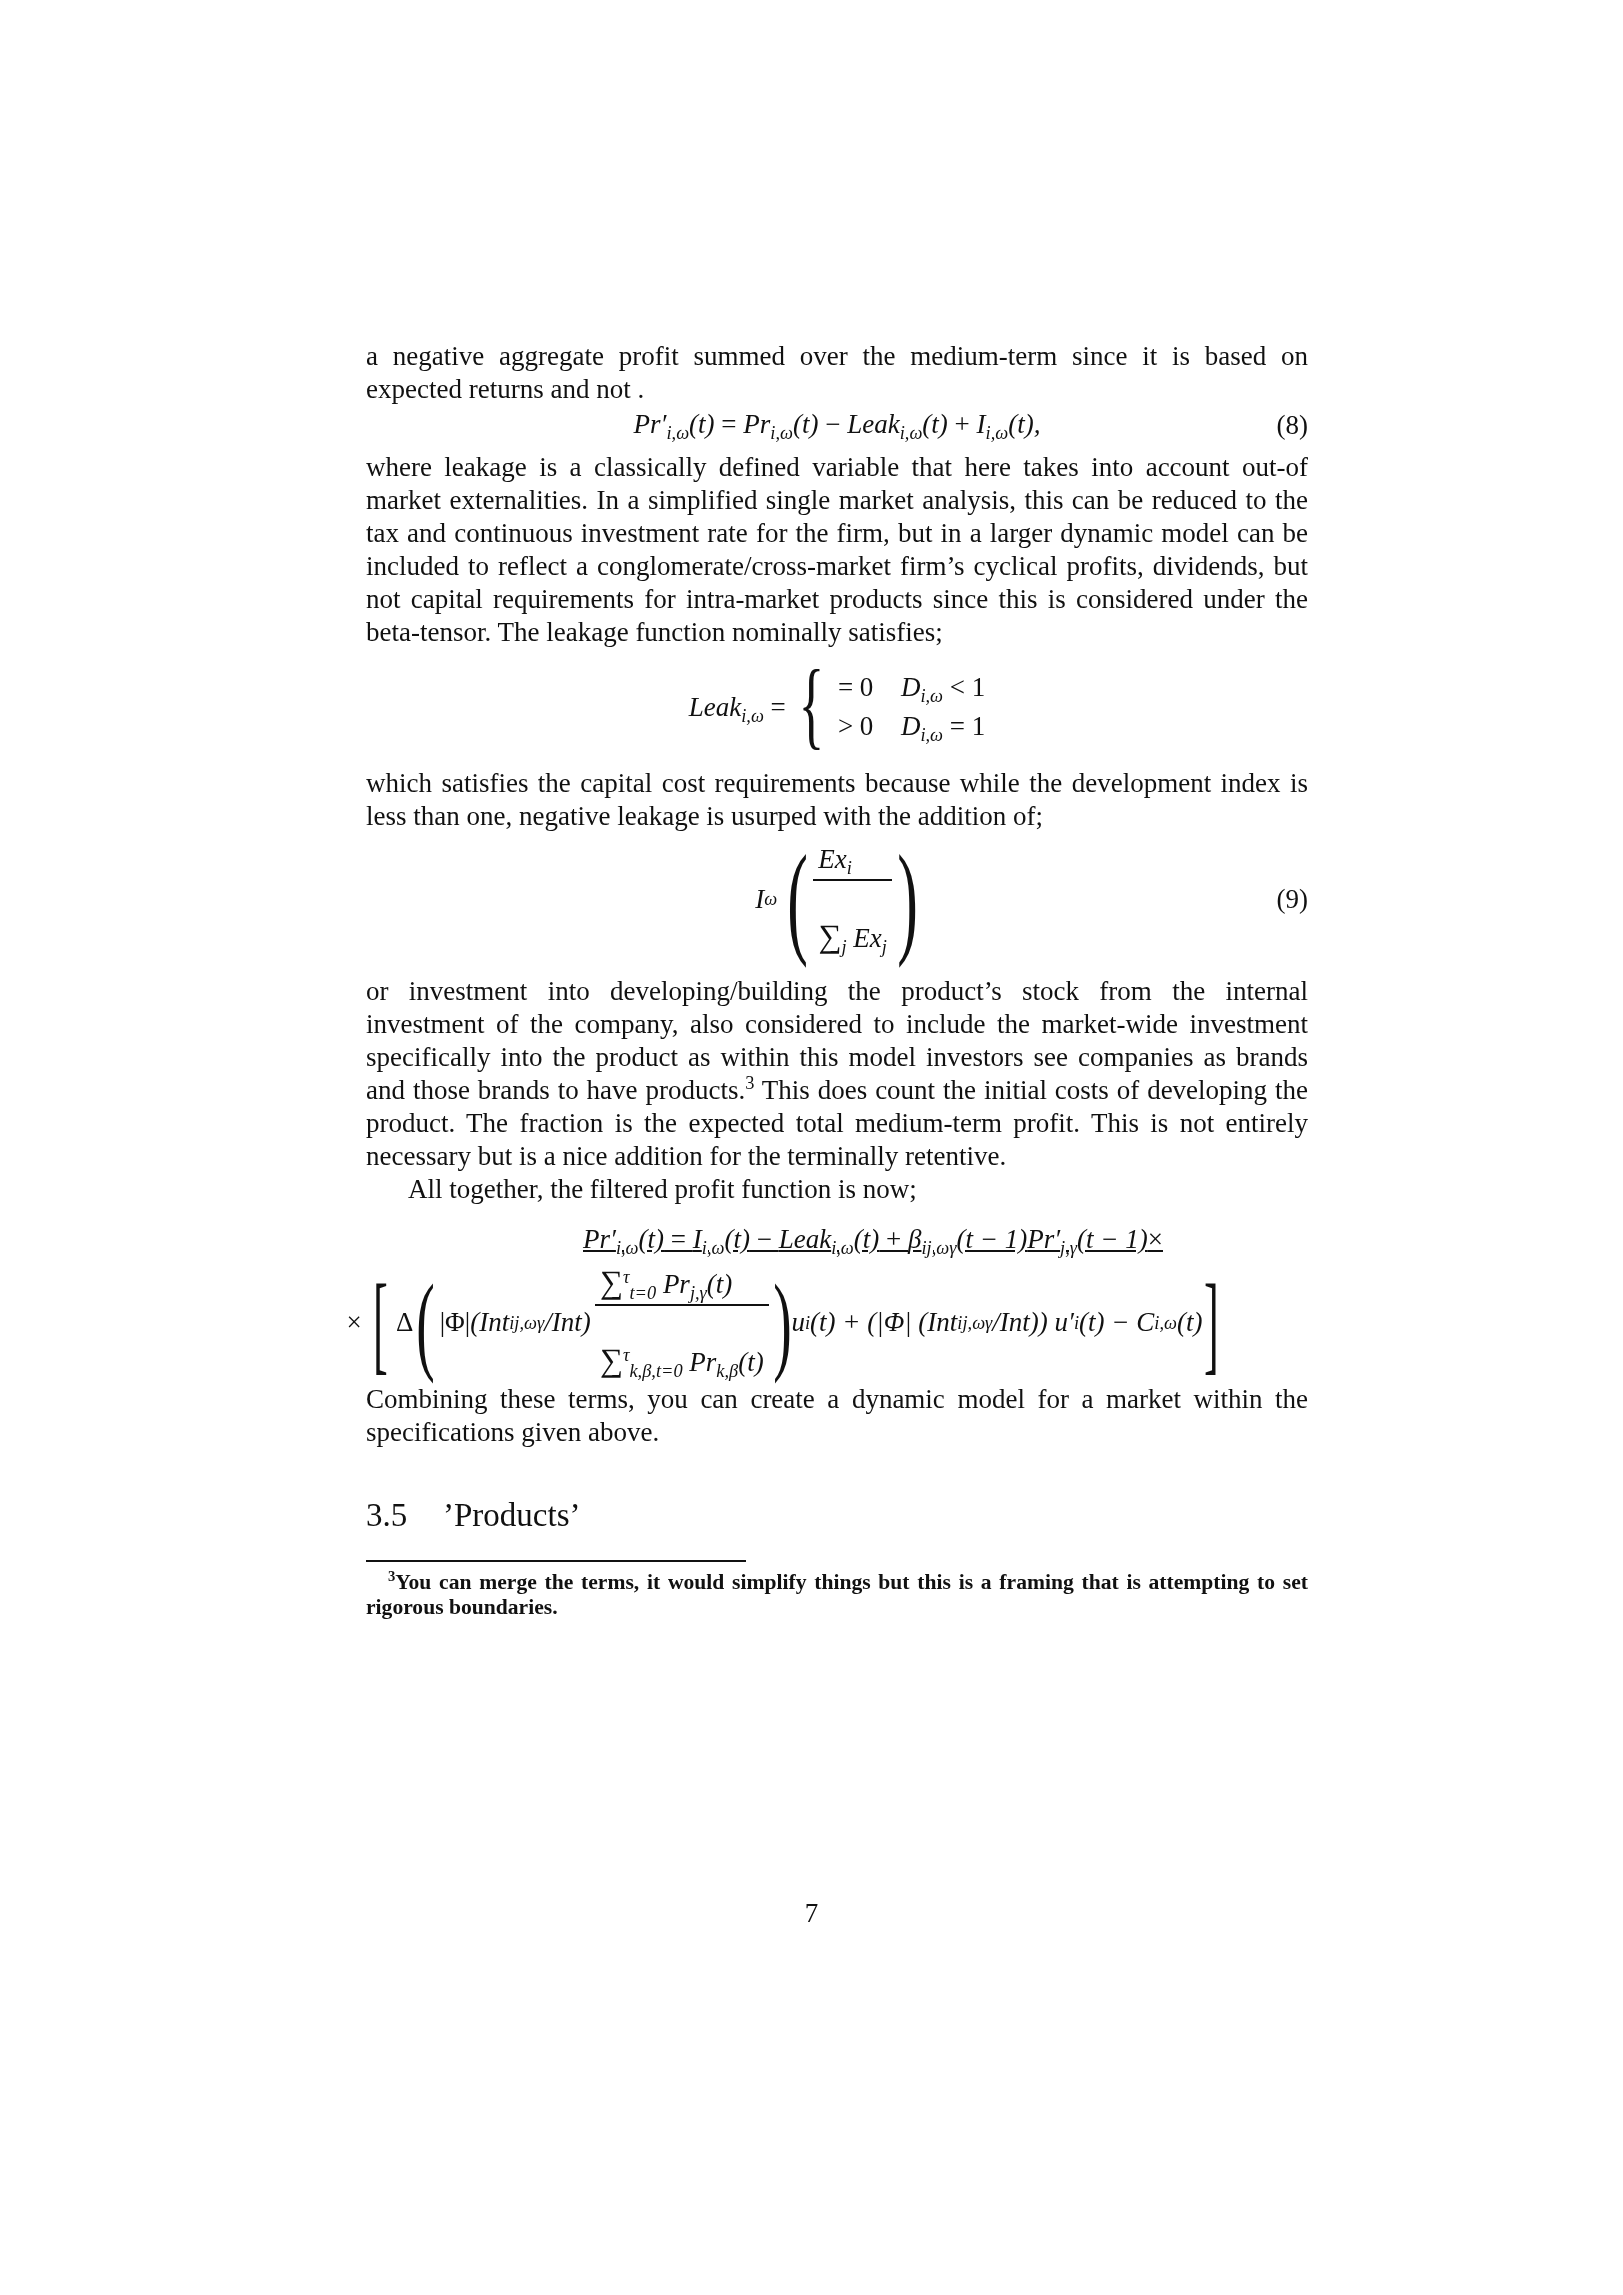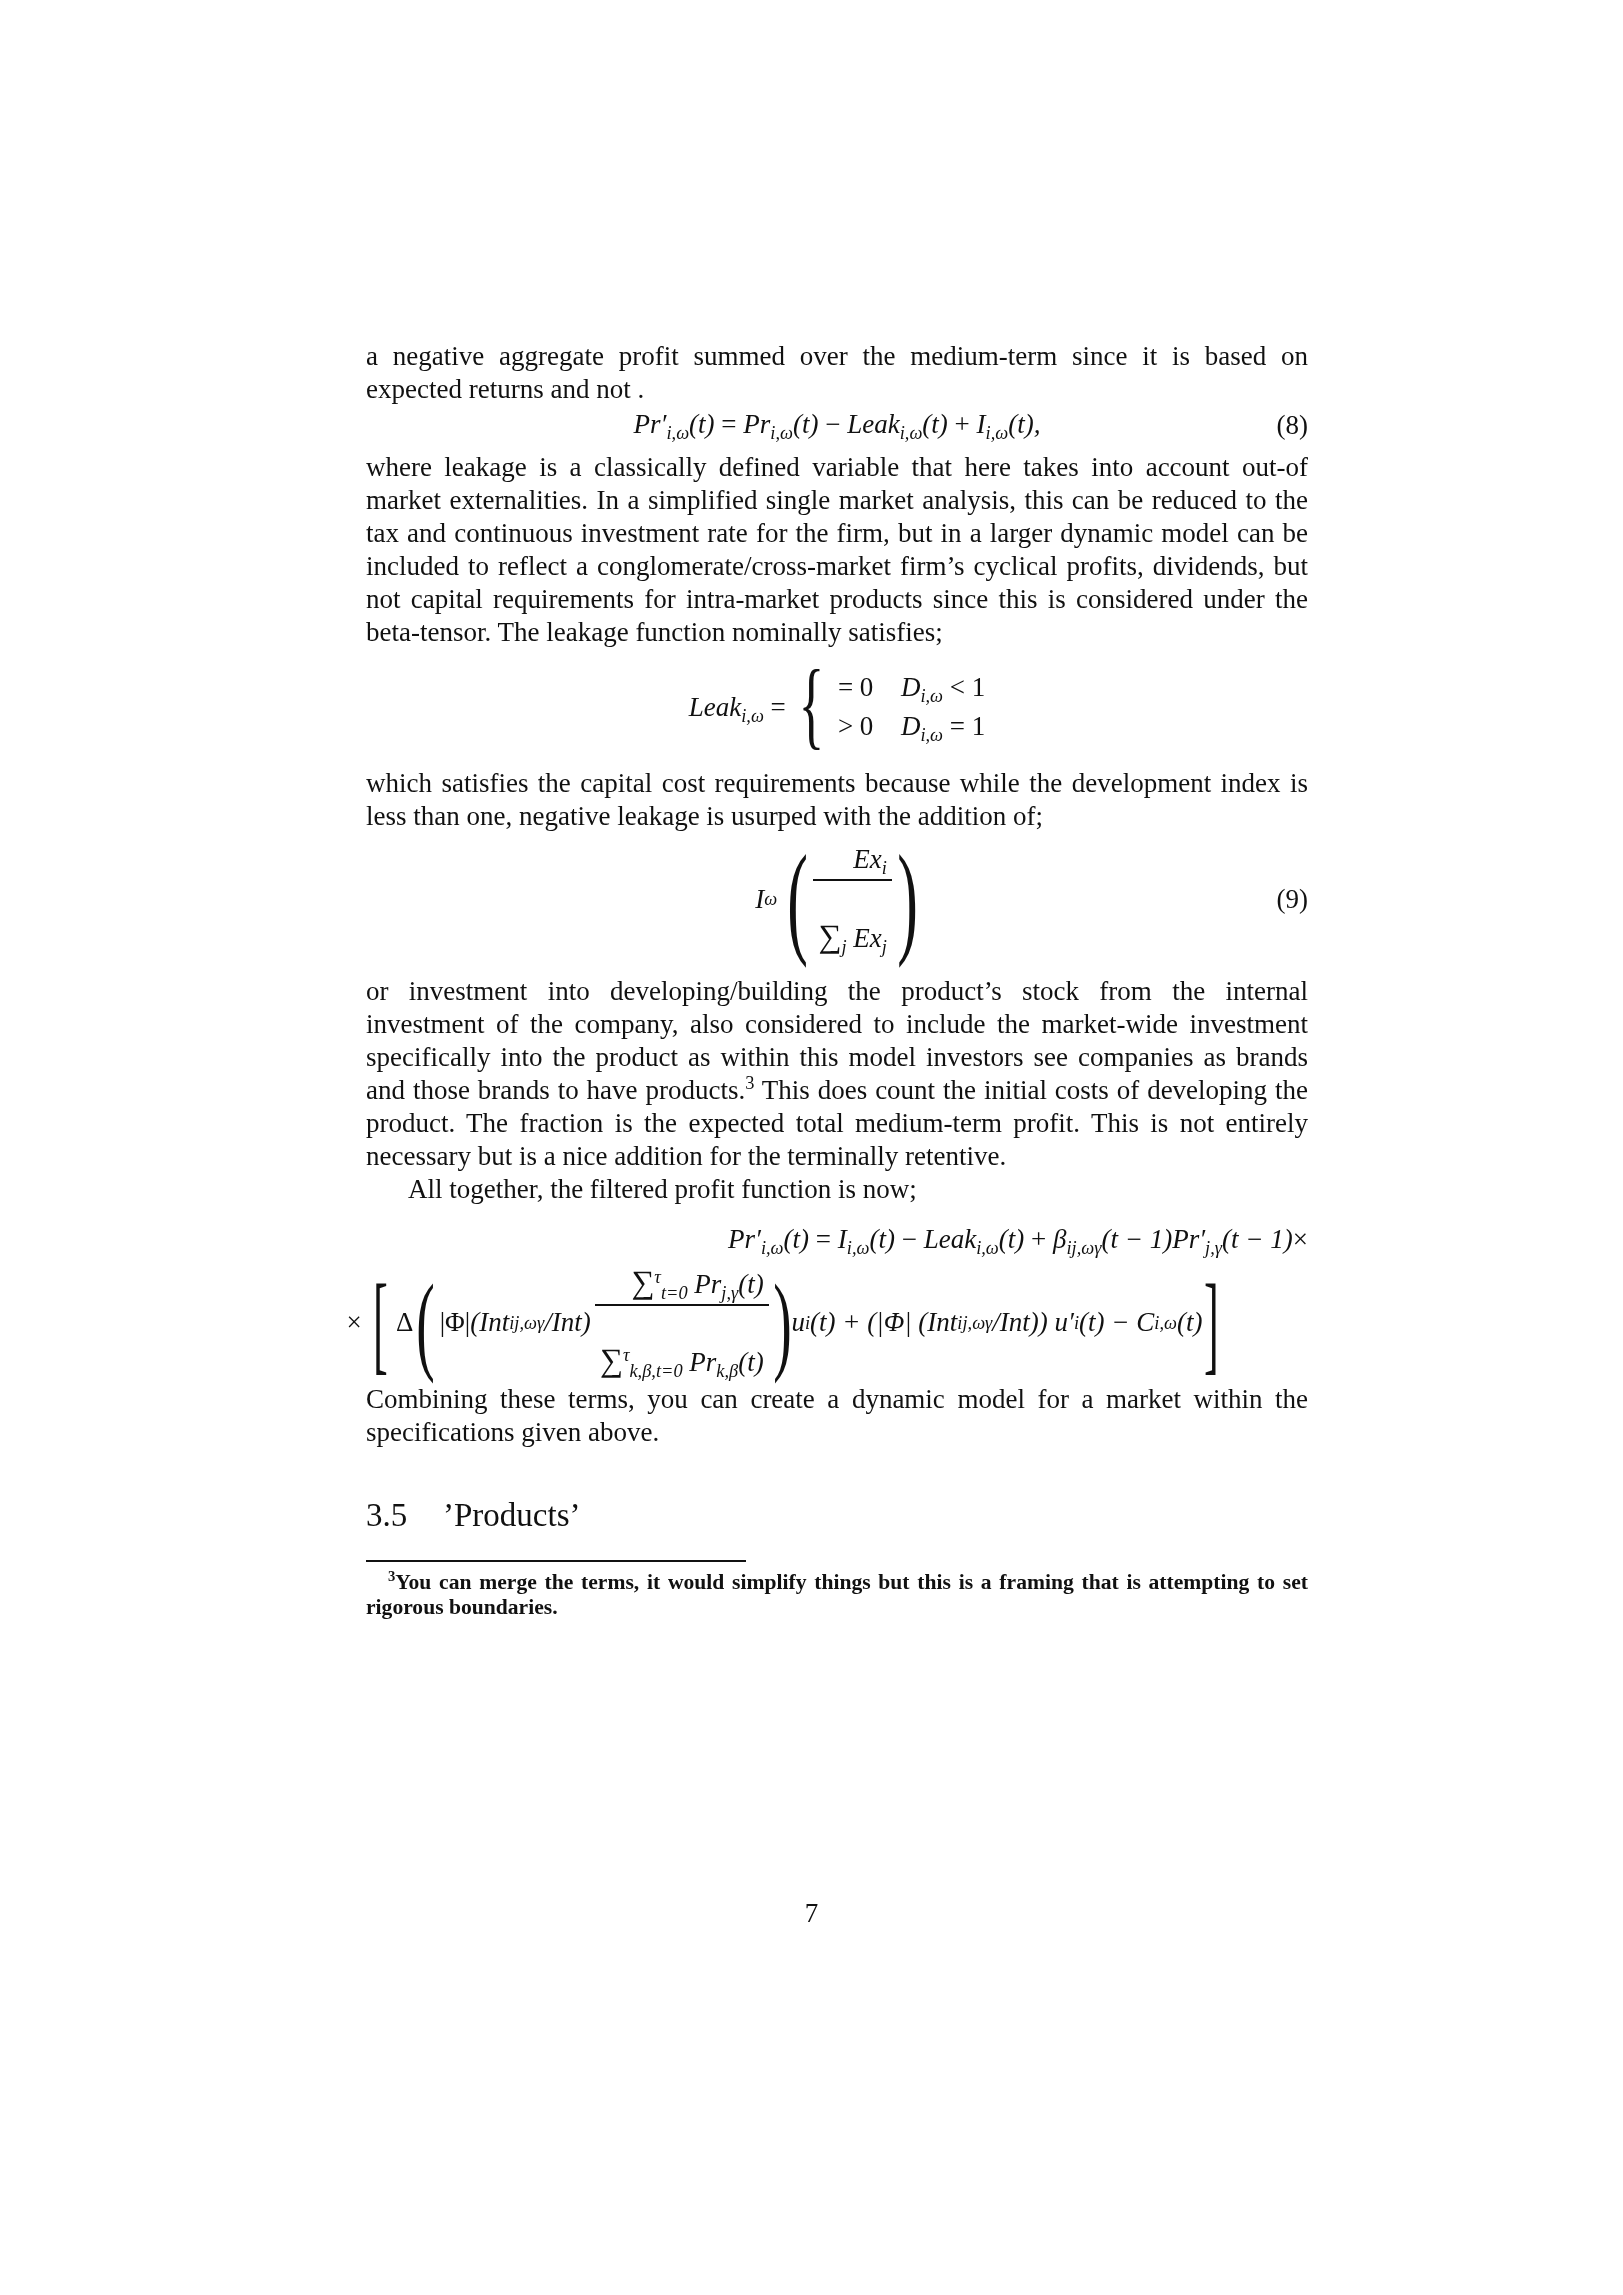--- a/index.html
+++ b/index.html
@@ -23,25 +23,25 @@
   .eqnum {
     position: absolute; right: 0; top: 50%; transform: translateY(-50%);
     font-style: normal;
   }
   .eq8 { height: 35px; line-height: 35px; margin: 1.3px 0 9.2px 0; }
   .cases { display: inline-flex; align-items: center; gap: 6.5px; margin: 11.8px 0 14.4px 0; }
   .cases-brace { font-size: 98px; font-weight: 100; line-height: 1; font-style: normal; transform: scaleX(0.55); display: inline-block; margin: -6.5px -3.9px 0 -3.9px; }
   .cases-rows { display: inline-flex; flex-direction: column; text-align: left; gap: 5.2px; }
   .cases-row span.rel { font-style: normal; display: inline-block; width: 63px; }
   .eq9 { height: 124px; margin: 3.9px 0 14.4px 0; }
-  .frac { display: inline-flex; flex-direction: column; vertical-align: middle; text-align: right; margin: 0 3.9px; gap: 36px; }
+  .frac { display: inline-flex; flex-direction: column; vertical-align: middle; text-align: left; margin: 0 3.9px; gap: 36px; }
   .frac .num { border-bottom: 2px solid #111; padding: 0 5.2px 2.6px 5.2px; }
   .frac .den { padding: 2.6px 5.2px 0 5.2px; }
   .paren-big { font-style: normal; font-weight: 100; display: inline-block; transform: scaleX(0.5); vertical-align: middle; margin: 0 -9.2px; }
-  .eq-fin1 { margin: 14.4px 0 15.7px 0; height: 37px; line-height: 37px; padding-left: 72px; text-align: right; }
+  .eq-fin1 { margin: 14.4px 0 15.7px 0; height: 37px; line-height: 37px; padding-left: 72px; text-align: center; text-decoration: underline; }
   .eq-fin2 { margin: 6.5px 0 11.8px 0; height: 98px; text-align: left; margin-left: -19.6px; width: 1073px; display: flex; align-items: center; }
   .sum { font-style: normal; font-size: 1.2em; }
   .sec-heading {
     font-weight: normal; font-size: 33px; margin: 48px 0 26px 0; line-height: 37px;
   }
   .sec-heading .num { display: inline-block; width: 77px; }
   .footnote-rule { width: 380px; height: 0; border-top: 2px solid #111; margin: 14.4px 0 7.9px 0; }
   .footnote { font-size: 21.6px; line-height: 25px; text-indent: 22px; font-weight: bold; }
   .page-number {
     position: absolute; left: 0; width: 1623px; top: 1898px;

